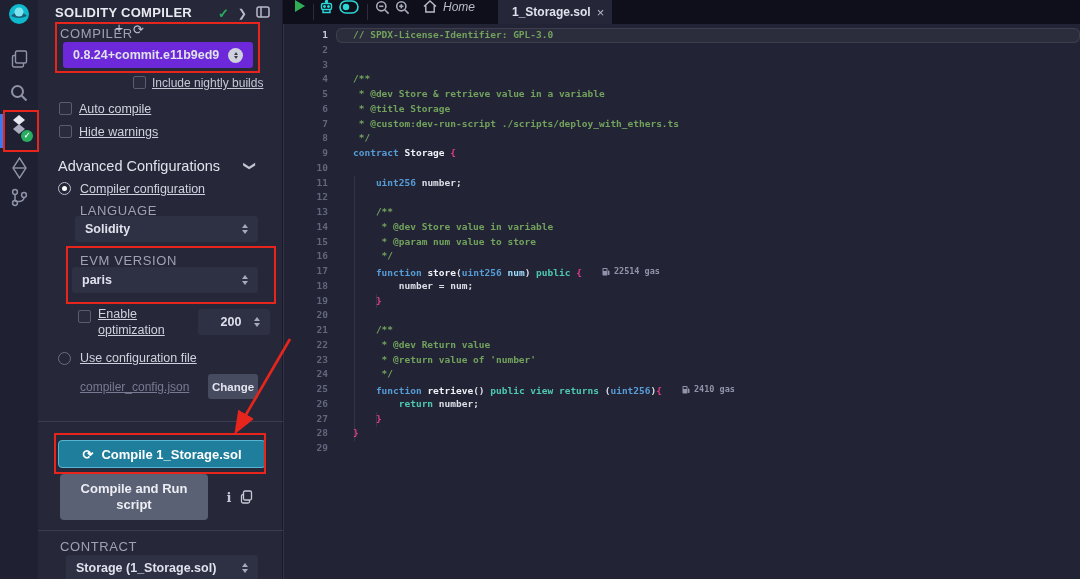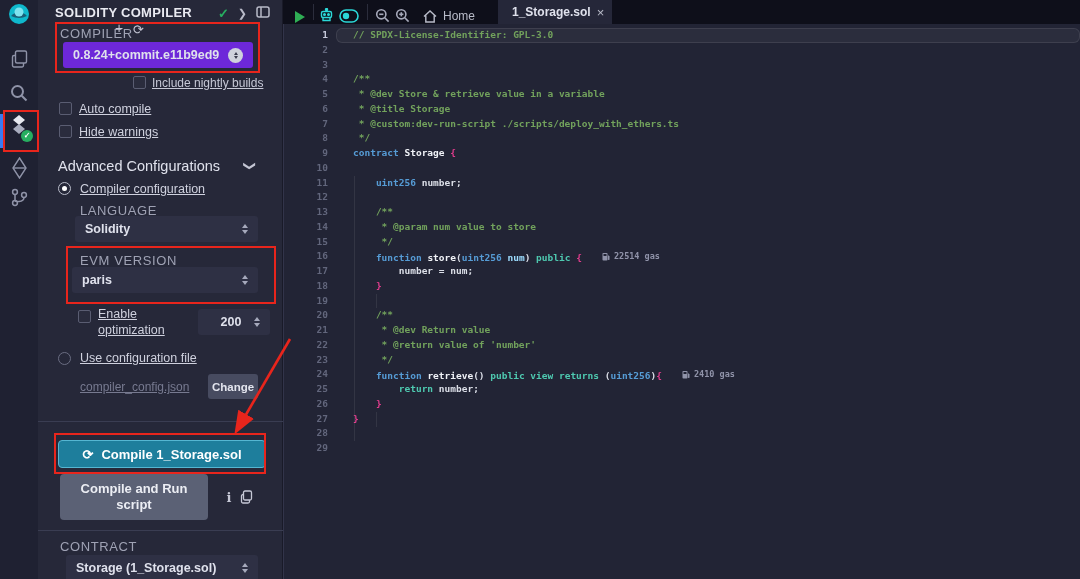--- a/index.html
+++ b/index.html
@@ -48,21 +48,21 @@
   .divider { position:absolute; left:0; width:245px; height:1px; background:#3a3d52; }
 
   .compile-btn { position:absolute; left:20px; top:440px; width:208px; height:28px; background:#1e7e9c; border:1px solid #55b6d2; border-radius:4px; color:#fff; font-size:13px; font-weight:600; display:flex; align-items:center; justify-content:center; gap:8px; cursor:pointer; }
   .compile-run-btn { position:absolute; left:22px; top:474px; width:148px; height:46px; background:#5b6175; border-radius:4px; color:#eceef4; font-size:13px; font-weight:600; text-align:center; display:flex; align-items:center; justify-content:center; line-height:1.25; padding:0 14px; cursor:pointer; }
   .info-i { position:absolute; left:184px; top:490px; width:14px; text-align:center; color:#c6c8d6; font-size:13px; font-weight:700; font-family:"DejaVu Serif", serif; cursor:pointer; }
   .copy-ic { position:absolute; left:202px; top:490px; cursor:pointer; }
 
   
   .main { position:absolute; left:283px; top:0; right:0; height:579px; }
   .topbar { position:absolute; left:0; top:0; right:0; height:24px; background:#0e0f1a; }
-  .tb-item { position:absolute; top:0; height:23px; display:flex; align-items:flex-end; cursor:pointer; }
+  .tb-item { position:absolute; top:0; height:23px; display:flex; align-items:flex-start; cursor:pointer;font-style:italic; }
   .tb-sep { position:absolute; top:4px; width:1px; height:16px; background:#2b2d3c; }
   .play-tri { width:0; height:0; border-top:6px solid transparent; border-bottom:6px solid transparent; border-left:10px solid #2fae55; }
   .home-label { color:#b9bcc9; font-size:12px; margin-left:6px; }
   .file-tab { position:absolute; left:215px; top:0; width:114px; height:24px; background:#252739; display:flex; align-items:center; padding:0 8px; gap:6px; cursor:pointer; }
   .file-tab .name { color:#dfe1ec; font-size:12px; font-weight:600; flex:1; }
   .file-tab .close { color:#b9bcc9; font-size:13px; cursor:pointer; }
 
   
   .editor { position:absolute; left:0; top:24px; right:0; bottom:0; background:#222435; border-left:1px solid #32344a; }
   .editor-gutter { position:absolute; left:0; top:4px; width:52px; }
@@ -332,20 +332,21 @@
           <div class="code-line"><span class="tk-cm">/**</span></div>
           <div class="code-line"><span class="tk-cm"> * @dev Store &amp; retrieve value in a variable</span></div>
           <div class="code-line"><span class="tk-cm"> * @title Storage</span></div>
           <div class="code-line"><span class="tk-cm"> * @custom:dev-run-script ./scripts/deploy_with_ethers.ts</span></div>
           <div class="code-line"><span class="tk-cm"> */</span></div>
           <div class="code-line"><span class="tk-kw">contract </span><span class="tk-fn">Storage </span><span class="tk-br">{</span></div>
           <div class="code-line"></div>
           <div class="code-line"><span class="tk-df">    </span><span class="tk-kw">uint256</span><span class="tk-df"> number;</span></div>
           <div class="code-line"></div>
           <div class="code-line"><span class="tk-cm">    /**</span></div>
+          <div class="code-line"><span class="tk-cm">     * @dev Store value in variable</span></div>
           <div class="code-line"><span class="tk-cm">     * @param num value to store</span></div>
           <div class="code-line"><span class="tk-cm">     */</span></div>
           <div class="code-line"><span class="tk-df">    </span><span class="tk-kw">function </span><span class="tk-fn">store</span><span class="tk-df">(</span><span class="tk-kw">uint256 </span><span class="tk-pa">num</span><span class="tk-df">) </span><span class="tk-ty">public </span><span class="tk-br">{</span><span class="gas"><svg width="8" height="9" viewBox="0 0 8 9">
                 <rect x="0.5" y="1" width="5" height="7.5" rx="0.8" fill="#9093a9"></rect>
                 <rect x="1.5" y="2" width="3" height="2" fill="#222435"></rect>
                 <path d="M6 3 L7.5 4.5 V7.5 A0.8 0.8 0 0 1 6 7.5 Z" fill="#9093a9"></path>
               </svg><span>22514 gas</span></span></div>
           <div class="code-line"><span class="tk-df">        number = num;</span></div>
           <div class="code-line"><span class="tk-df">    </span><span class="tk-br">}</span></div>
           <div class="code-line"></div>

